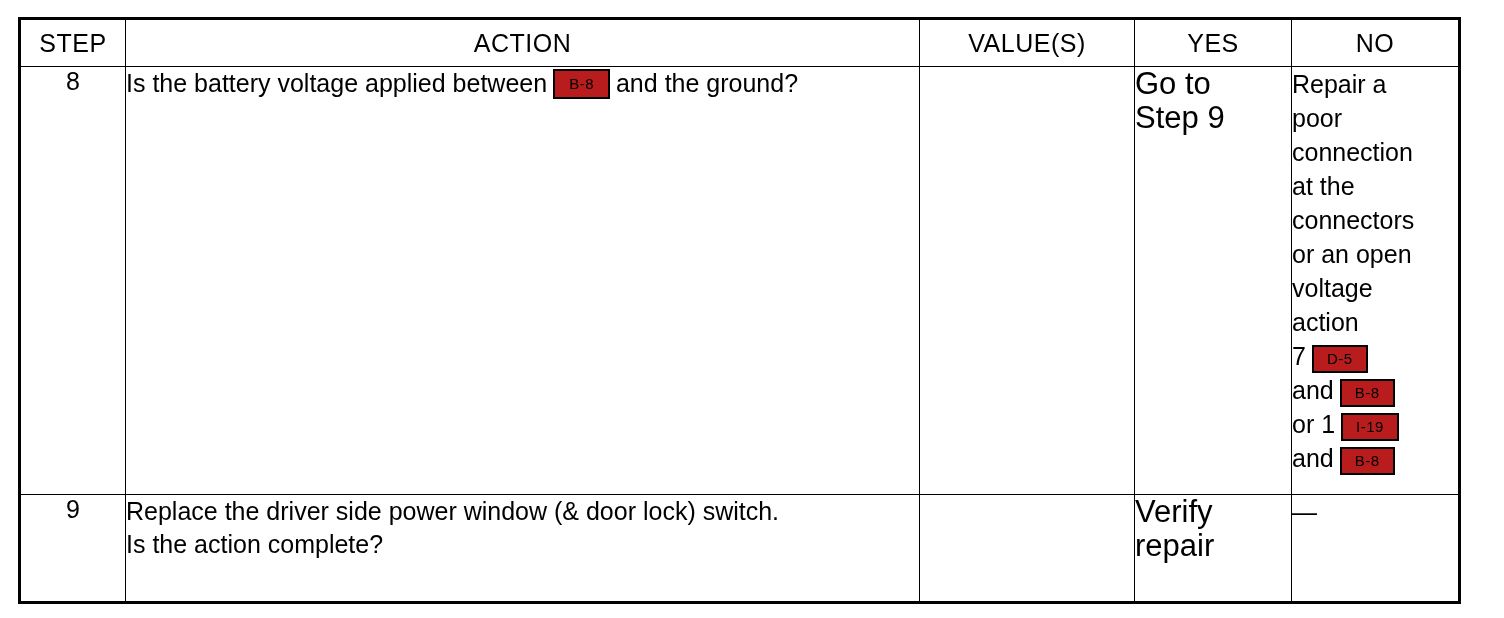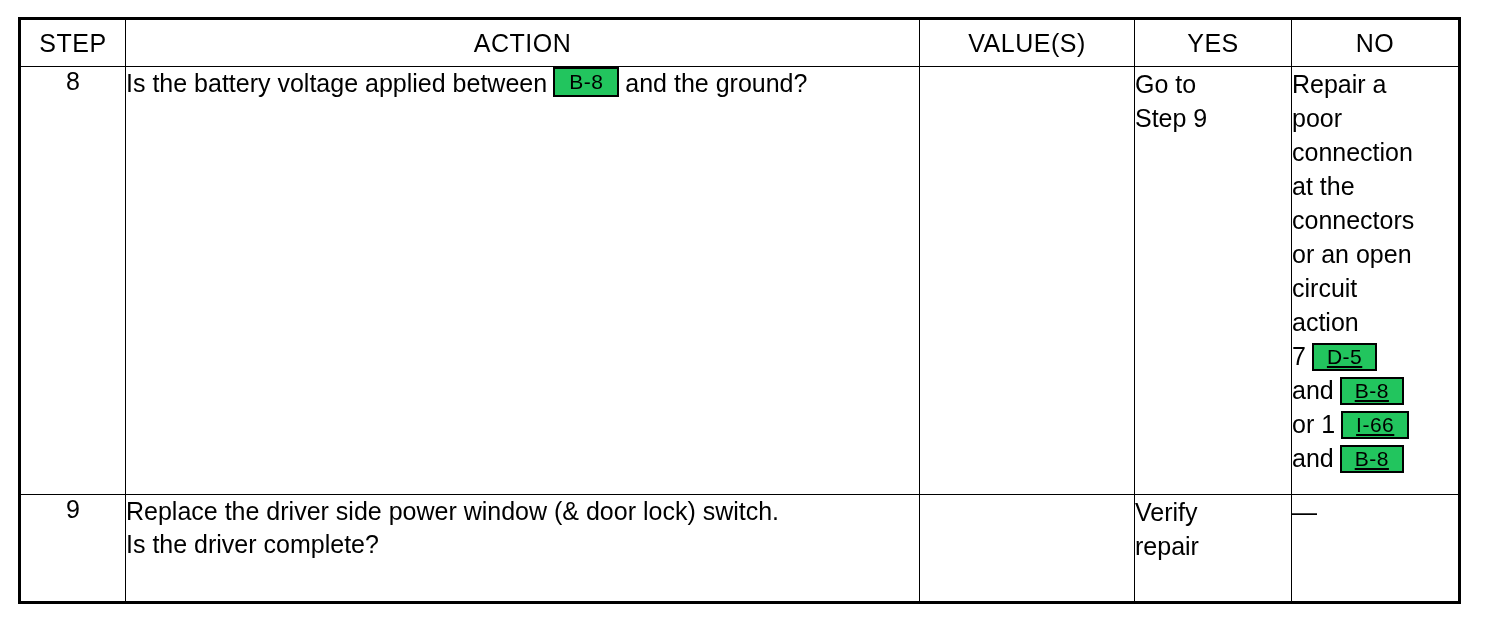--- a/index.html
+++ b/index.html
@@ -73,21 +73,21 @@
   }
   .cell-action {
     padding: 16px 0 0 14px;
     font-size: 25px;
     line-height: 33px;
     vertical-align: top;
   }
   .cell-value { }
   .cell-yes {
     padding: 14px 0 0 12px;
-    font-size: 25px;
+    font-size: 31px;
     line-height: 34px;
     vertical-align: top;
   }
   .cell-no {
     padding: 14px 0 0 12px;
     font-size: 25px;
     line-height: 34px;
     vertical-align: top;
     margin-top: 25px;
   }
@@ -104,38 +104,37 @@
   .row-9 .cell-yes,
   .row-9 .cell-no { height: 106px; }
 
   .line { display: block; white-space: nowrap; }
   .nowrap { white-space: nowrap; }
 
   
   .conn {
     display: inline-block;
     border: 2px solid #000;
-    font-size: 21px;
+    font-size: 15px;
     line-height: 19px;
     padding: 3px 12px 4px 12px;
     margin: 0 4px;
     vertical-align: 2px;
-    background: #22c55e;
+    background: #b91c1c;
     letter-spacing: 0.5px;
   }
   .conn-inline {
     vertical-align: 3px;
     padding: 3px 14px 4px 14px;
     margin: 0 6px;
   }
   .conn-stack {
     vertical-align: 1px;
     margin: 0 0 0 6px;
     padding: 2px 13px 3px 13px;
-    text-decoration: underline;
   }
 
   .emdash {
     display: inline-block;
     font-size: 25px;
     line-height: 25px;
   }
 </style>
 </head>
 <body>
@@ -182,42 +181,42 @@
           <span class="line">Step 9</span>
         </td>
 
         <td class="cell-no">
           <span class="line">Repair a</span>
           <span class="line">poor</span>
           <span class="line">connection</span>
           <span class="line">at the</span>
           <span class="line">connectors</span>
           <span class="line">or an open</span>
-          <span class="line">circuit</span>
+          <span class="line">voltage</span>
           <span class="line">action</span>
 
           <span class="line"><span>7</span><span class="conn conn-stack">D-5</span></span>
 
           <span class="line"><span>and</span><span class="conn conn-stack">B-8</span></span>
 
-          <span class="line"><span>or 1</span><span class="conn conn-stack">I-66</span></span>
+          <span class="line"><span>or 1</span><span class="conn conn-stack">I-19</span></span>
 
           <span class="line"><span>and</span><span class="conn conn-stack">B-8</span></span>
         </td>
       </tr>
 
       <tr class="row-9">
 
         <td class="cell-step">
           <span>9</span>
         </td>
 
         <td class="cell-action">
           <span class="line">Replace the driver side power window (&amp; door lock) switch.</span>
-          <span class="line">Is the driver complete?</span>
+          <span class="line">Is the action complete?</span>
         </td>
 
         <td class="cell-value">
           <span></span>
         </td>
 
         <td class="cell-yes">
           <span class="line">Verify</span>
           <span class="line">repair</span>
         </td>

